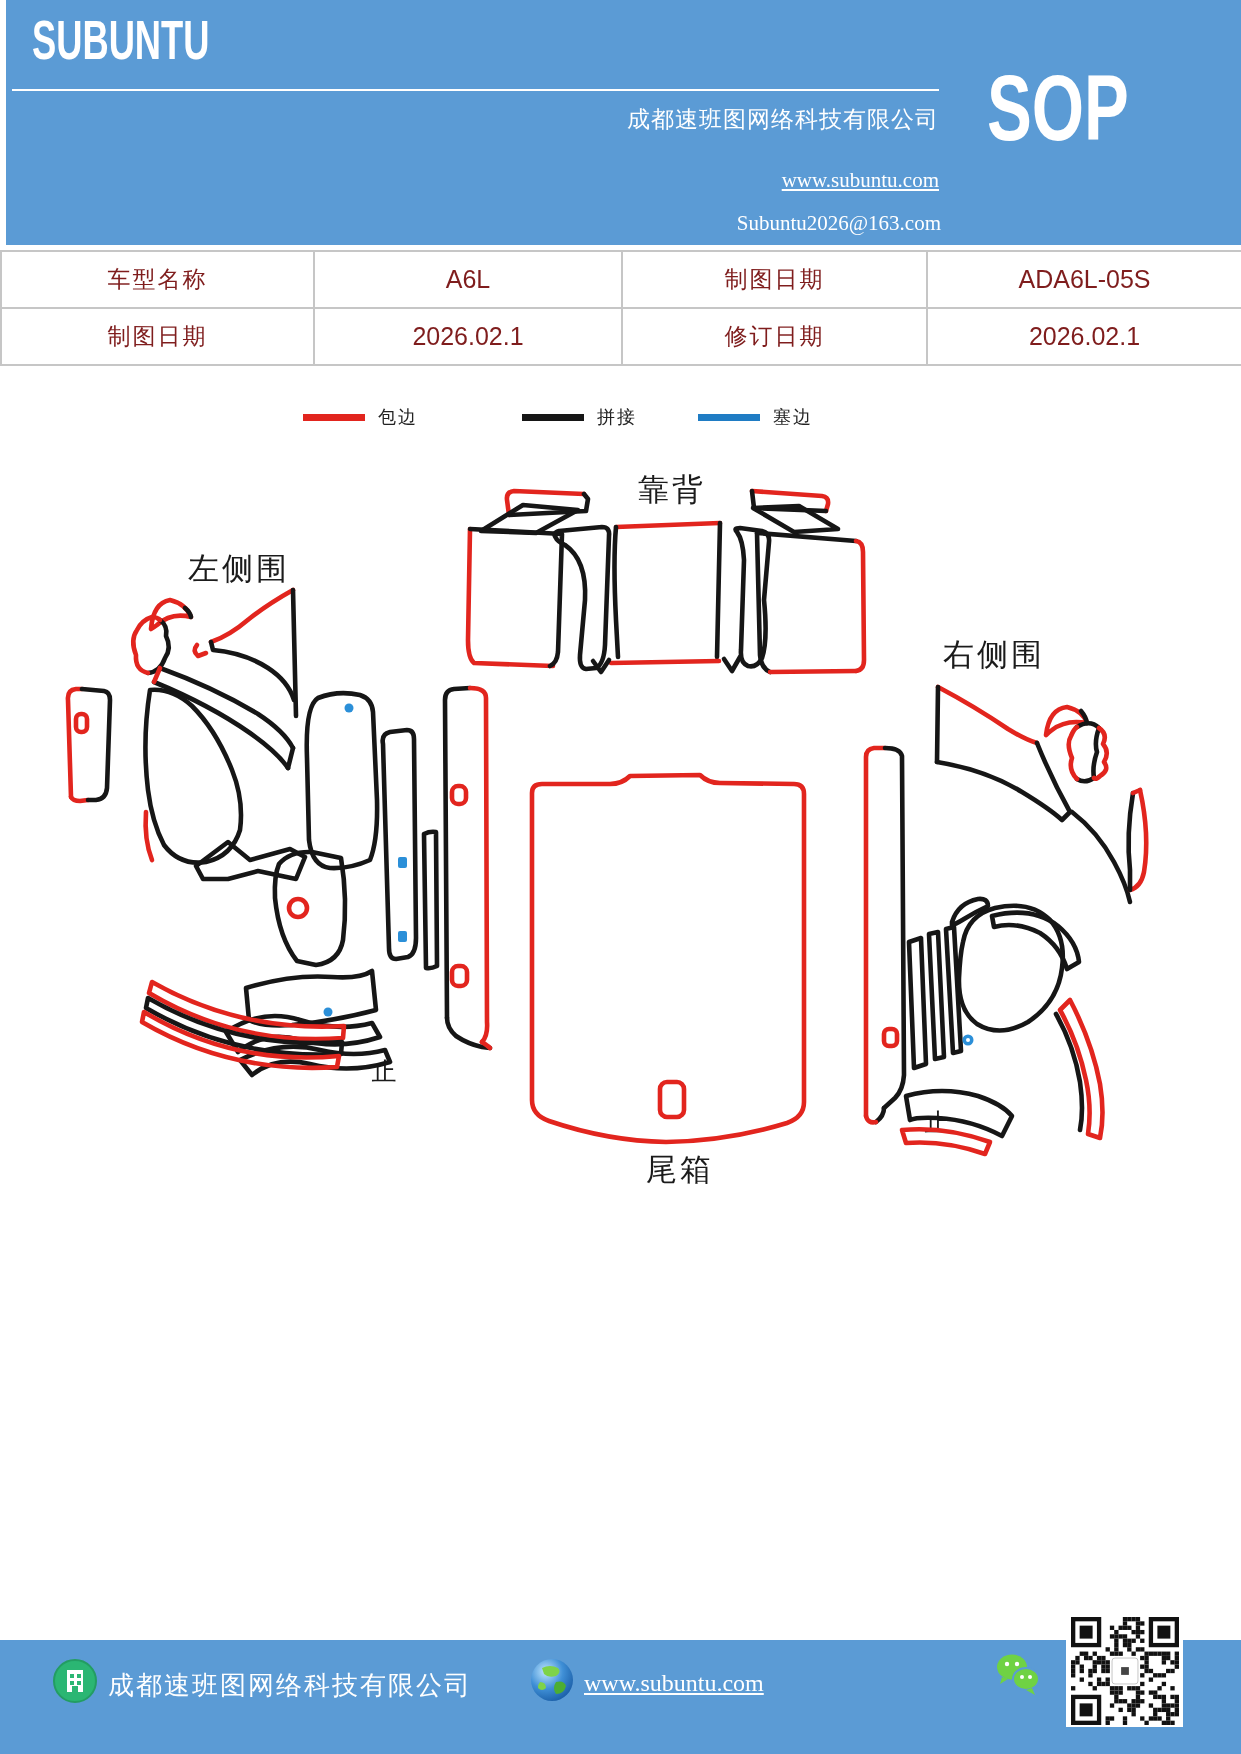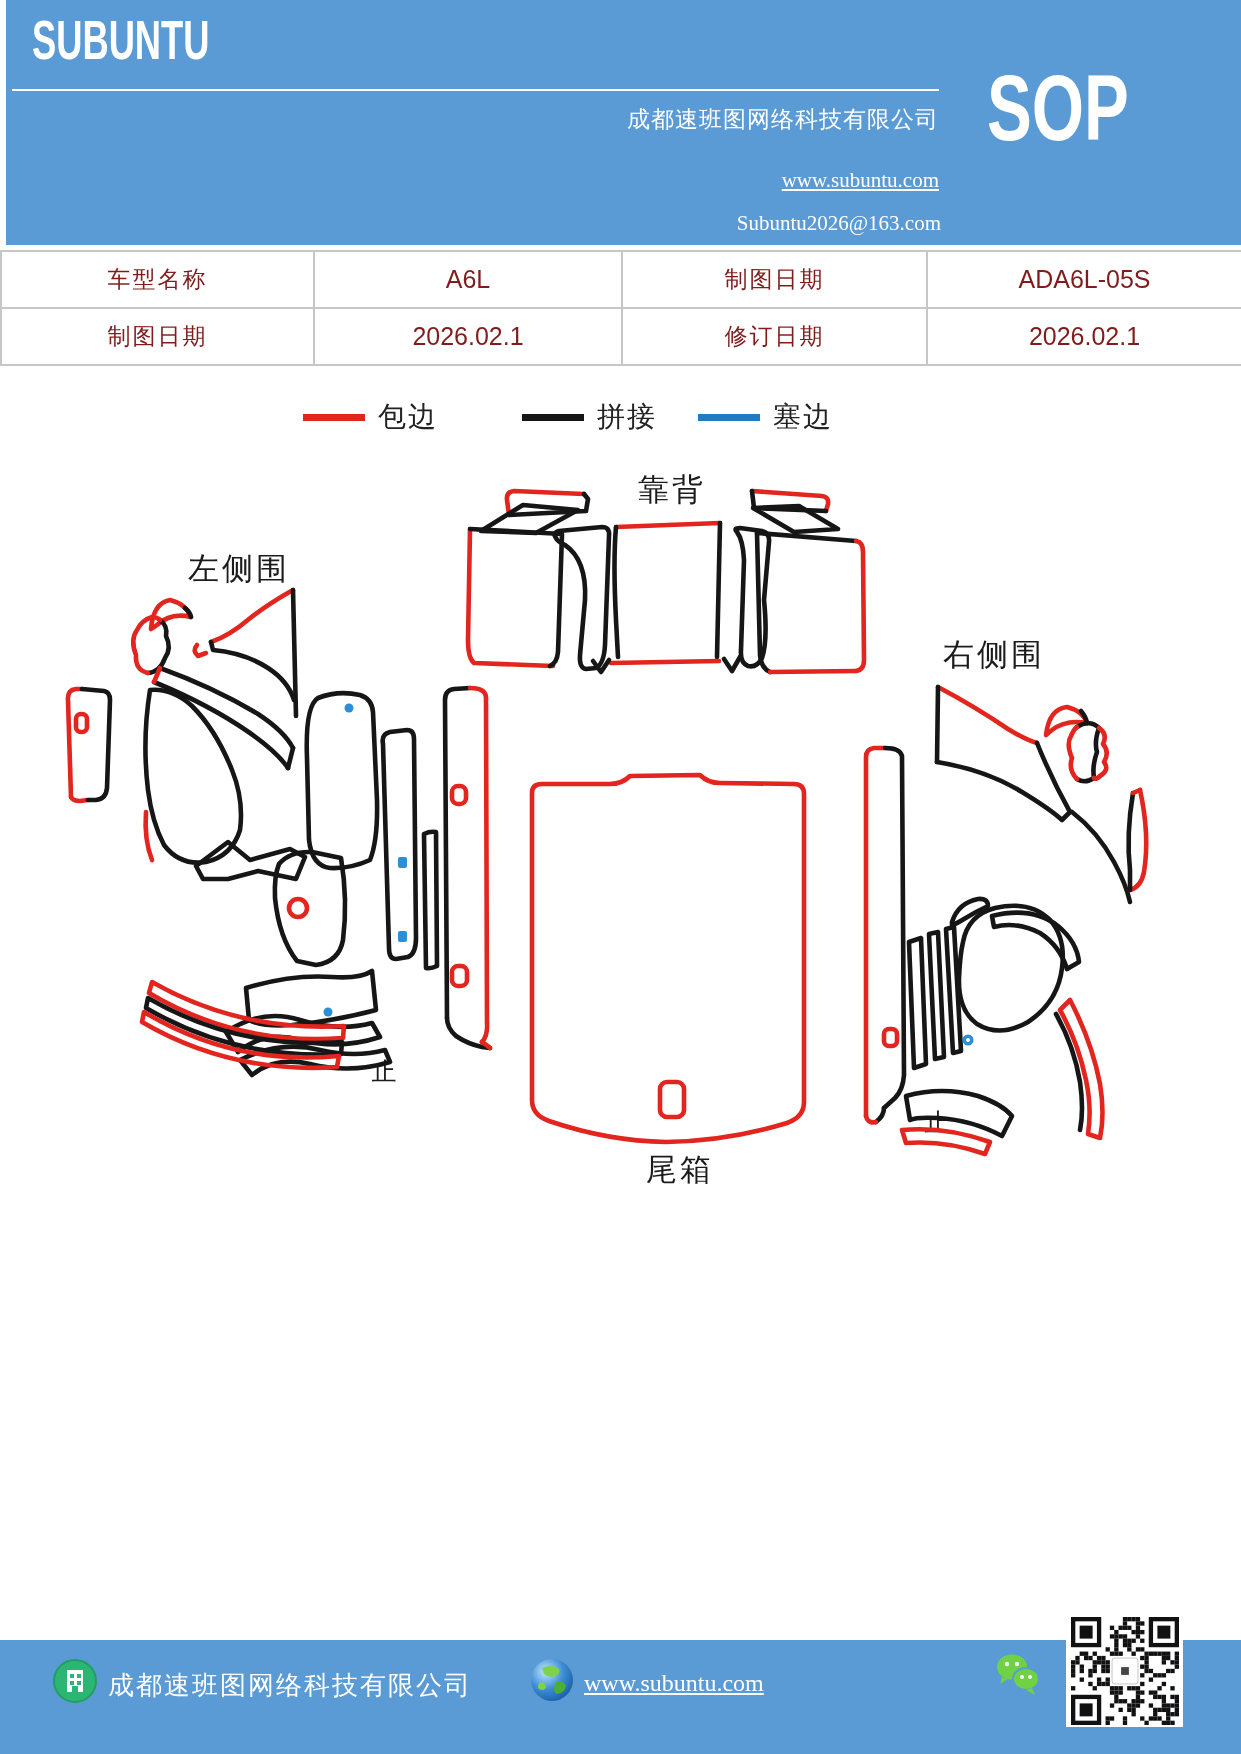--- a/index.html
+++ b/index.html
@@ -20,21 +20,21 @@
         font-family:Liberation Serif, serif;margin-top:16px;}
   .sop{position:absolute;left:981px;top:62px;font-size:92px;font-weight:800;
         transform:scaleX(.73);transform-origin:left top;line-height:92px;}
   
   .info{position:absolute;left:0;top:250px;width:1241px;border-collapse:collapse;table-layout:fixed;}
   .info td{border:2px solid #c6c6c6;height:53px;text-align:center;vertical-align:middle;color:#7f1d1d;}
   .info td.zh{font-size:23px;font-family:"Liberation Serif","DejaVu Serif",serif;letter-spacing:2px;}
   .info td.val{font-size:25px;font-family:"Liberation Sans",sans-serif;}
   
   .legend-item{position:absolute;display:flex;align-items:center;gap:13px;height:32px;}
-  .legend-item .lab{font-size:28px;color:#222;letter-spacing:2px;text-align:right;}
+  .legend-item .lab{font-size:18px;color:#222;letter-spacing:2px;text-align:right;}
   
   #diagram-svg{position:absolute;left:0;top:430px;}
   #diagram-svg path,#diagram-svg rect.hole,#diagram-svg circle.hole
       {fill:none;stroke-width:4.6;stroke-linecap:round;stroke-linejoin:round;}
   .k{stroke:#161616;} .r{stroke:#e2251e;}
   .bd{fill:#2b8fd8;stroke:none;}
   .dlabel{font-family:"Liberation Sans","DejaVu Sans",sans-serif;font-size:31px;font-weight:500;
         fill:#1b1b1b;letter-spacing:3px;}
   .dsmall{font-size:25px;letter-spacing:0;}
   

